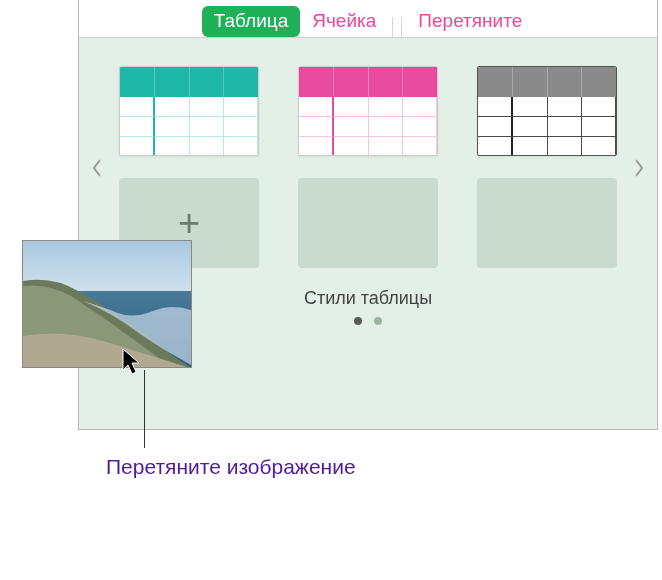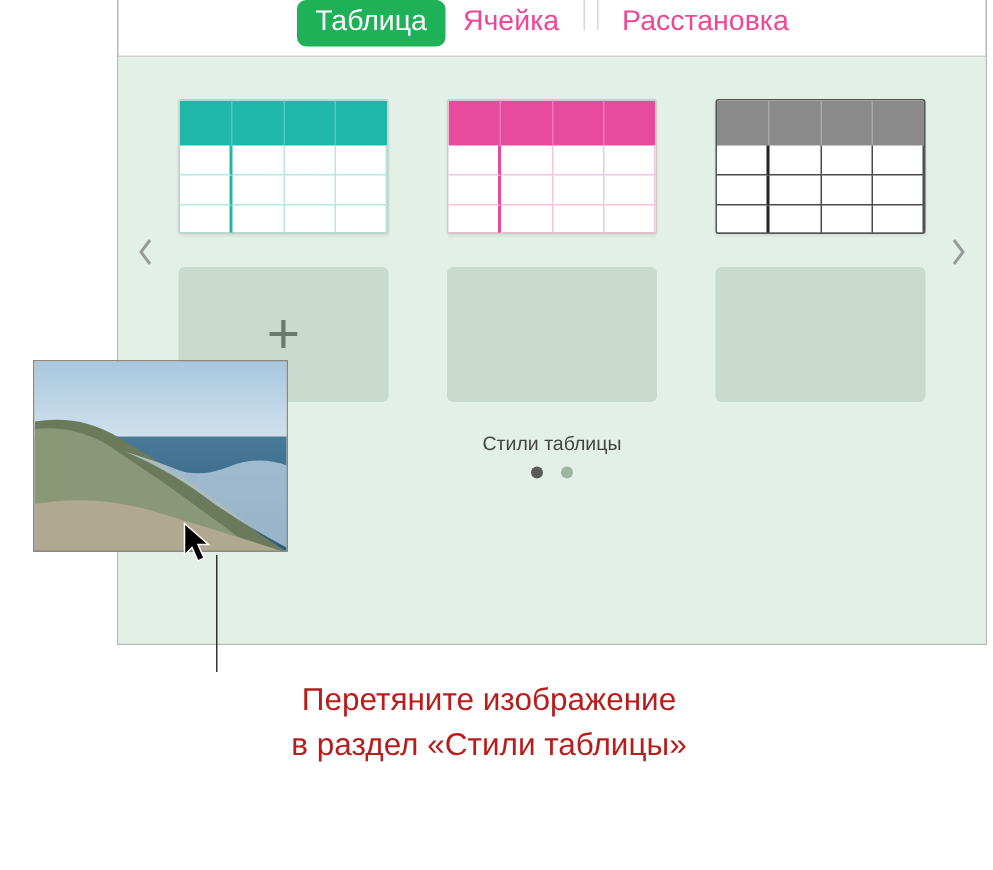--- a/index.html
+++ b/index.html
@@ -17,21 +17,21 @@
       top: 0;
       width: 580px;
       height: 430px;
       border: 1px solid #b8b8b8;
       border-top: none;
       background: #fff;
     }
     .tabs {
       height: 38px;
       display: flex;
-      align-items: flex-start;
+      align-items: flex-end;
       justify-content: center;
       border-bottom: 1px solid #d0d0d0;
       gap: 0;
       padding: 0 6px;
     }
     .tab {
       font-size: 19px;
       color: #ec4899;
       padding: 4px 12px;
       cursor: pointer;
@@ -141,21 +141,21 @@
     }
     .plus-icon {
       color: #6a7a6e;
       font-size: 38px;
       font-weight: 200;
       line-height: 1;
     }
 
     .section-label {
       text-align: center;
-      font-size: 13px;
+      font-size: 18px;
       color: #444;
       margin-top: 20px;
     }
     .pager {
       display: flex;
       justify-content: center;
       gap: 12px;
       margin-top: 8px;
     }
     .pager-dot {
@@ -195,36 +195,35 @@
       width: 1px;
       height: 78px;
       background: #333;
       z-index: 5;
     }
     .callout-text {
       position: absolute;
       left: 106px;
       top: 452px;
       font-size: 21px;
-      color: #b91c1c;
+      color: #4c1d95;
       line-height: 1.45;
       width: 440px;
-      text-align: center;
     }
   </style>
 </head>
 <body>
 
 <div class="panel">
   <div class="tabs">
     <div class="tab active">Таблица</div>
     <div class="tab">Ячейка</div>
     <div class="tab-sep"></div>
     <div class="tab-sep"></div>
-    <div class="tab">Расстановка</div>
+    <div class="tab">Перетяните</div>
   </div>
 
   <div class="content">
     <div class="nav-arrow nav-left">
       <svg width="12" height="20" viewBox="0 0 12 20">
           <path d="M9 2 L3 10 L9 18" stroke="#9a9a9a" stroke-width="2" fill="none"></path>
         </svg>
     </div>
     <div class="nav-arrow nav-right">
       <svg width="12" height="20" viewBox="0 0 12 20">
@@ -358,14 +357,14 @@
 
 <div class="cursor">
   <svg width="22" height="30" viewBox="0 0 22 30">
     <path d="M1 1 L1 22 L6 17 L10 26 L14 24 L10 15 L17 15 Z" fill="#000" stroke="#fff" stroke-width="1"></path>
   </svg>
 </div>
 
 <div class="callout-line"></div>
 <div class="callout-text">
   <span>Перетяните изображение</span><br>
-  <span>в раздел «Стили таблицы»</span><br>
+  <br>
 </div>
 
 </body></html>

